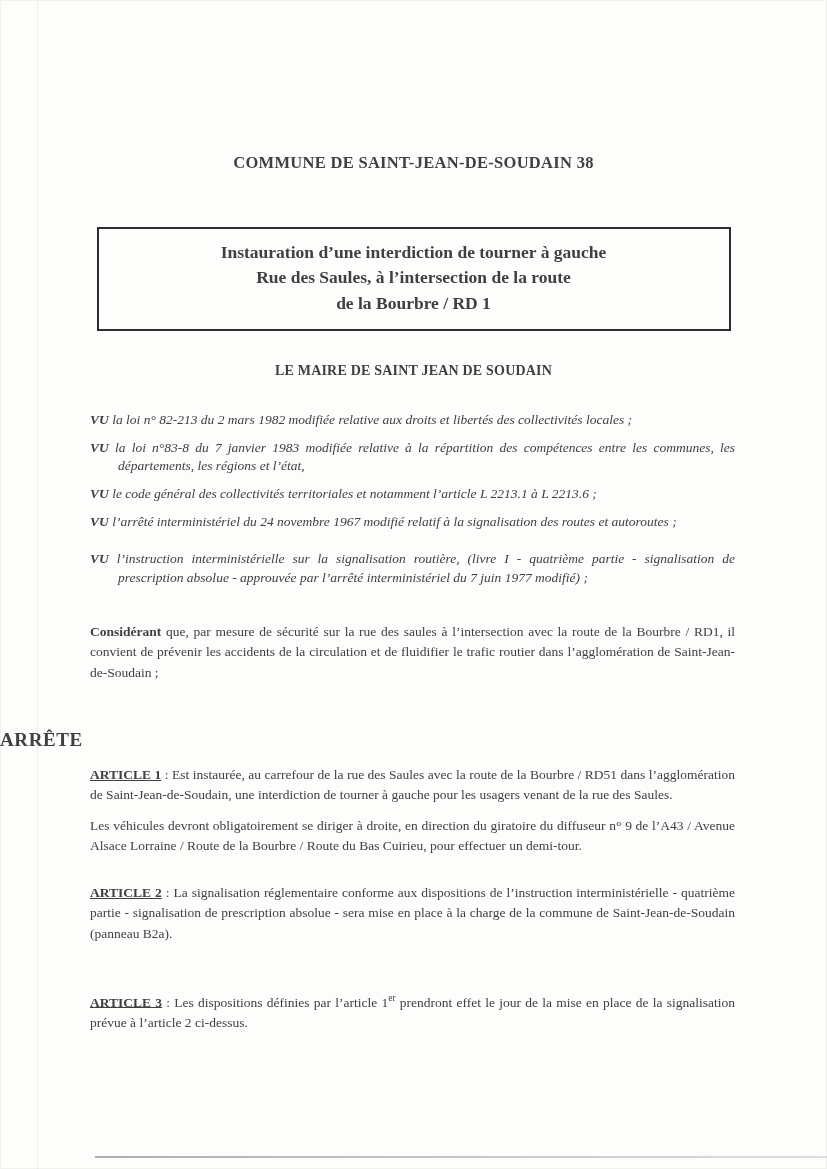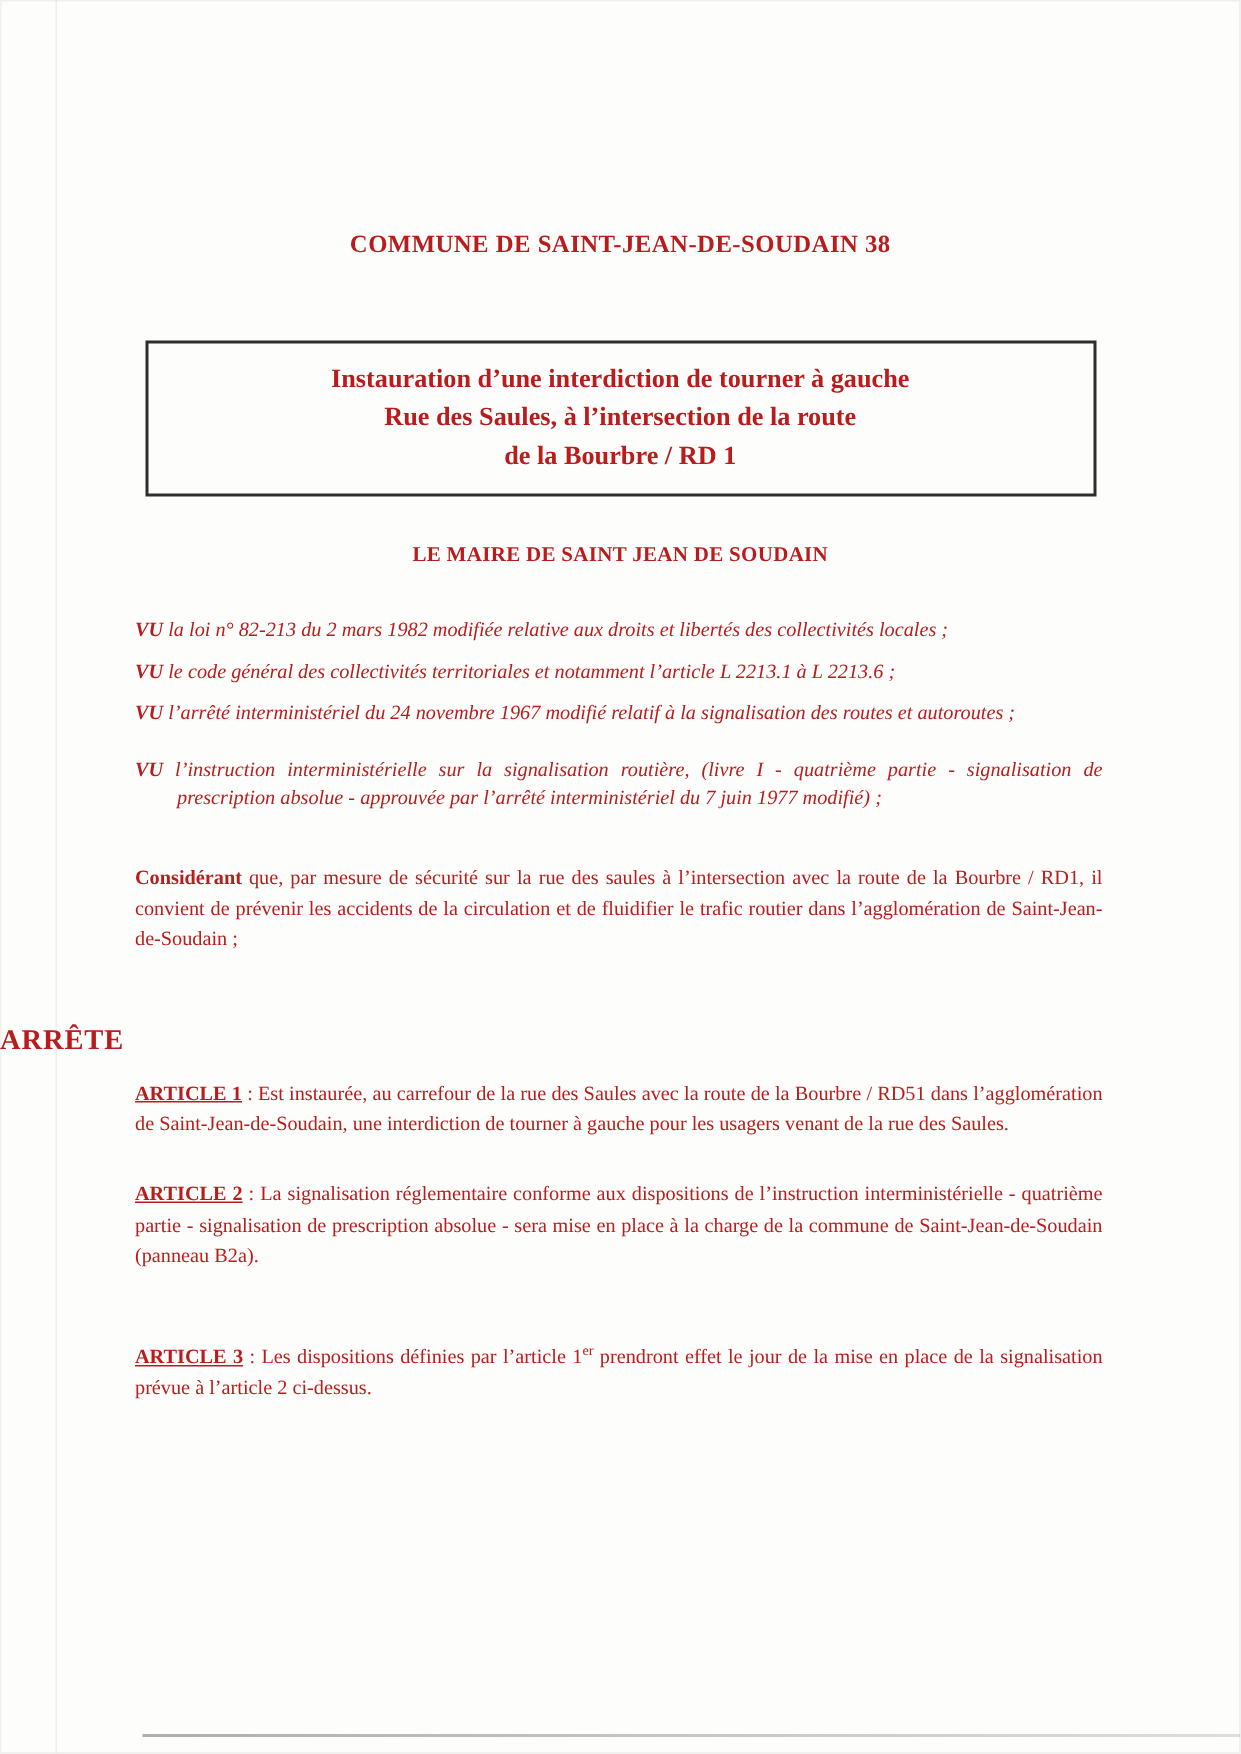--- a/index.html
+++ b/index.html
@@ -4,21 +4,21 @@
 <style>
   html, body { margin: 0; padding: 0; background: #e9e9e7; }
   .page {
     position: relative;
     width: 827px;
     height: 1169px;
     margin: 0 auto;
     background: #fdfdfc;
     box-sizing: border-box;
     font-family: "Liberation Serif", "DejaVu Serif", serif;
-    color: #b91c1c;
+    color: #404040;
     overflow: hidden;
     box-shadow: inset 0 0 0 1px #f0f0ee;
   }
   .edge-left {
     position: absolute;
     left: 37px; top: 0; bottom: 0;
     width: 1px;
     background: rgba(120,120,120,0.10);
   }
   .doc-title {
@@ -102,30 +102,32 @@
   <div class="title-box">
     <div class="title-line">Instauration d’une interdiction de tourner à gauche</div>
     <div class="title-line">Rue des Saules, à l’intersection de la route</div>
     <div class="title-line">de la Bourbre / RD 1</div>
   </div>
 
   <div class="maire">LE MAIRE DE SAINT JEAN DE SOUDAIN</div>
 
   <div class="vu-list">
     <p class="vu"><span class="b">VU</span> <span>la loi n° 82-213 du 2 mars 1982 modifiée relative aux droits et libertés des collectivités locales ;</span></p>
+    <p class="vu"><span class="b">VU</span> <span>la loi n°83-8 du 7 janvier 1983 modifiée relative à la répartition des compétences entre les communes, les départements, les régions et l’état,</span></p>
     <p class="vu"><span class="b">VU</span> <span>le code général des collectivités territoriales et notamment l’article L 2213.1 à L 2213.6 ;</span></p>
     <p class="vu"><span class="b">VU</span> <span>l’arrêté interministériel du 24 novembre 1967 modifié relatif à la signalisation des routes et autoroutes ;</span></p>
     <p class="vu spaced"><span class="b">VU</span> <span>l’instruction interministérielle sur la signalisation routière, (livre I - quatrième partie - signalisation de prescription absolue - approuvée par l’arrêté interministériel du 7 juin 1977 modifié) ;</span></p>
   </div>
 
   <p class="considerant"><span class="b">Considérant</span><span> que, par mesure de sécurité sur la rue des saules à l’intersection avec la route de la Bourbre / RD1, il convient de prévenir les accidents de la circulation et de fluidifier le trafic routier dans l’agglomération de Saint-Jean-de-Soudain ;</span></p>
 
   <h2 class="arrete">ARRÊTE</h2>
 
   <p class="article a1"><span class="art-label">ARTICLE 1</span><span> : Est instaurée, au carrefour de la rue des Saules avec la route de la Bourbre / RD51 dans l’agglomération de Saint-Jean-de-Soudain, une interdiction de tourner à gauche pour les usagers venant de la rue des Saules.</span></p>
 
+  <p class="article extra">Les véhicules devront obligatoirement se diriger à droite, en direction du giratoire du diffuseur n° 9 de l’A43 / Avenue Alsace Lorraine / Route de la Bourbre / Route du Bas Cuirieu, pour effectuer un demi-tour.</p>
 
   <p class="article a2"><span class="art-label">ARTICLE 2</span><span> : La signalisation réglementaire conforme aux dispositions de l’instruction interministérielle - quatrième partie - signalisation de prescription absolue - sera mise en place à la charge de la commune de Saint-Jean-de-Soudain (panneau B2a).</span></p>
 
   <p class="article a3"><span class="art-label">ARTICLE 3</span><span> : Les dispositions définies par l’article 1</span><sup>er</sup><span> prendront effet le jour de la mise en place de la signalisation prévue à l’article 2 ci-dessus.</span></p>
 
   <div class="bottom-line"></div>
 </div>
 
 </body></html>

